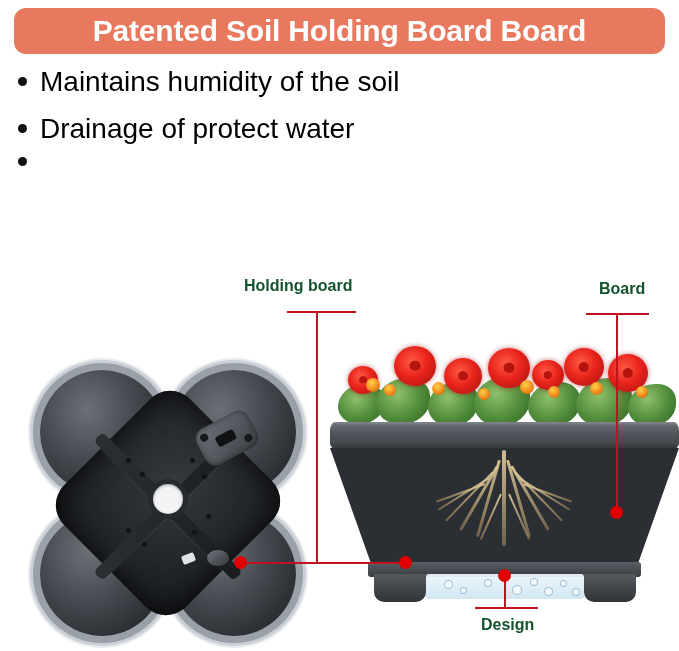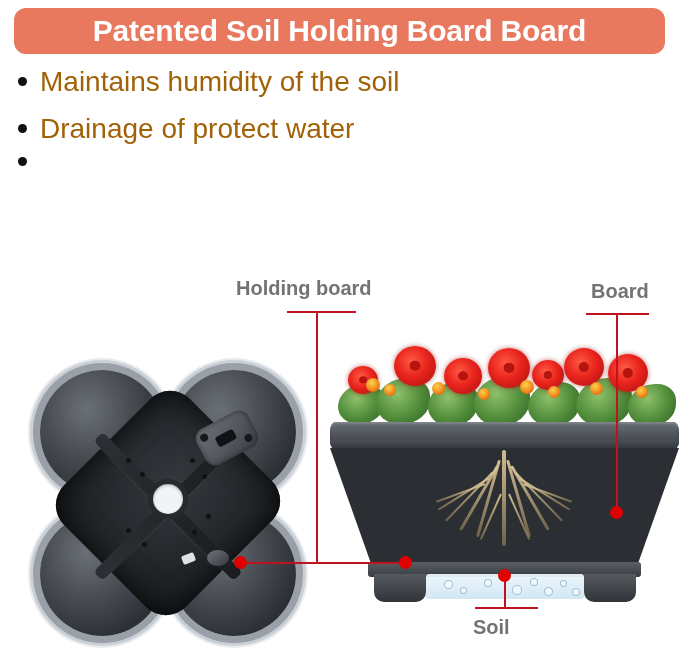--- a/index.html
+++ b/index.html
@@ -56,42 +56,43 @@
     height: 9px;
     background: #111111;
     border-radius: 50%;
     flex: 0 0 auto;
     margin-right: 13px;
     position: relative;
     top: -5px;
   }
   .bullet-text {
     font-size: 28px;
-    color: #a16207;
+    color: #000000;
     line-height: 1;
     white-space: nowrap;
   }
 
   
   #figure {
     position: absolute;
     left: 0;
     top: 230px;
     width: 679px;
     height: 421px;
   }
 
   
   .callout-label {
     position: absolute;
-    font-size: 20px;
+    font-size: 16px;
     font-weight: bold;
-    color: #737373;
+    color: #14532d;
     white-space: nowrap;
     line-height: 1;
+    margin-left: 8px;
   }
   #label-holding-board { left: 236px; top: 278px; }
   #label-soil          { left: 591px; top: 281px; }
   #label-water         { left: 473px; top: 617px; }
 
   
   .leader {
     position: absolute;
     background: #C1121F;
   }
@@ -501,16 +502,16 @@
 <div class="leader leader-v" id="hb-vert"></div>
 <div class="leader leader-h" id="hb-horiz"></div>
 <div class="leader-dot" id="hb-dot-left"></div>
 <div class="leader-dot" id="hb-dot-right"></div>
 
 <div class="callout-label" id="label-soil">Board</div>
 <div class="leader leader-h" id="soil-bar"></div>
 <div class="leader leader-v" id="soil-vert"></div>
 <div class="leader-dot" id="soil-dot"></div>
 
-<div class="callout-label" id="label-water">Soil</div>
+<div class="callout-label" id="label-water">Design</div>
 <div class="leader leader-v" id="water-vert"></div>
 <div class="leader leader-h" id="water-bar"></div>
 <div class="leader-dot" id="water-dot"></div>
 
 </body></html>

